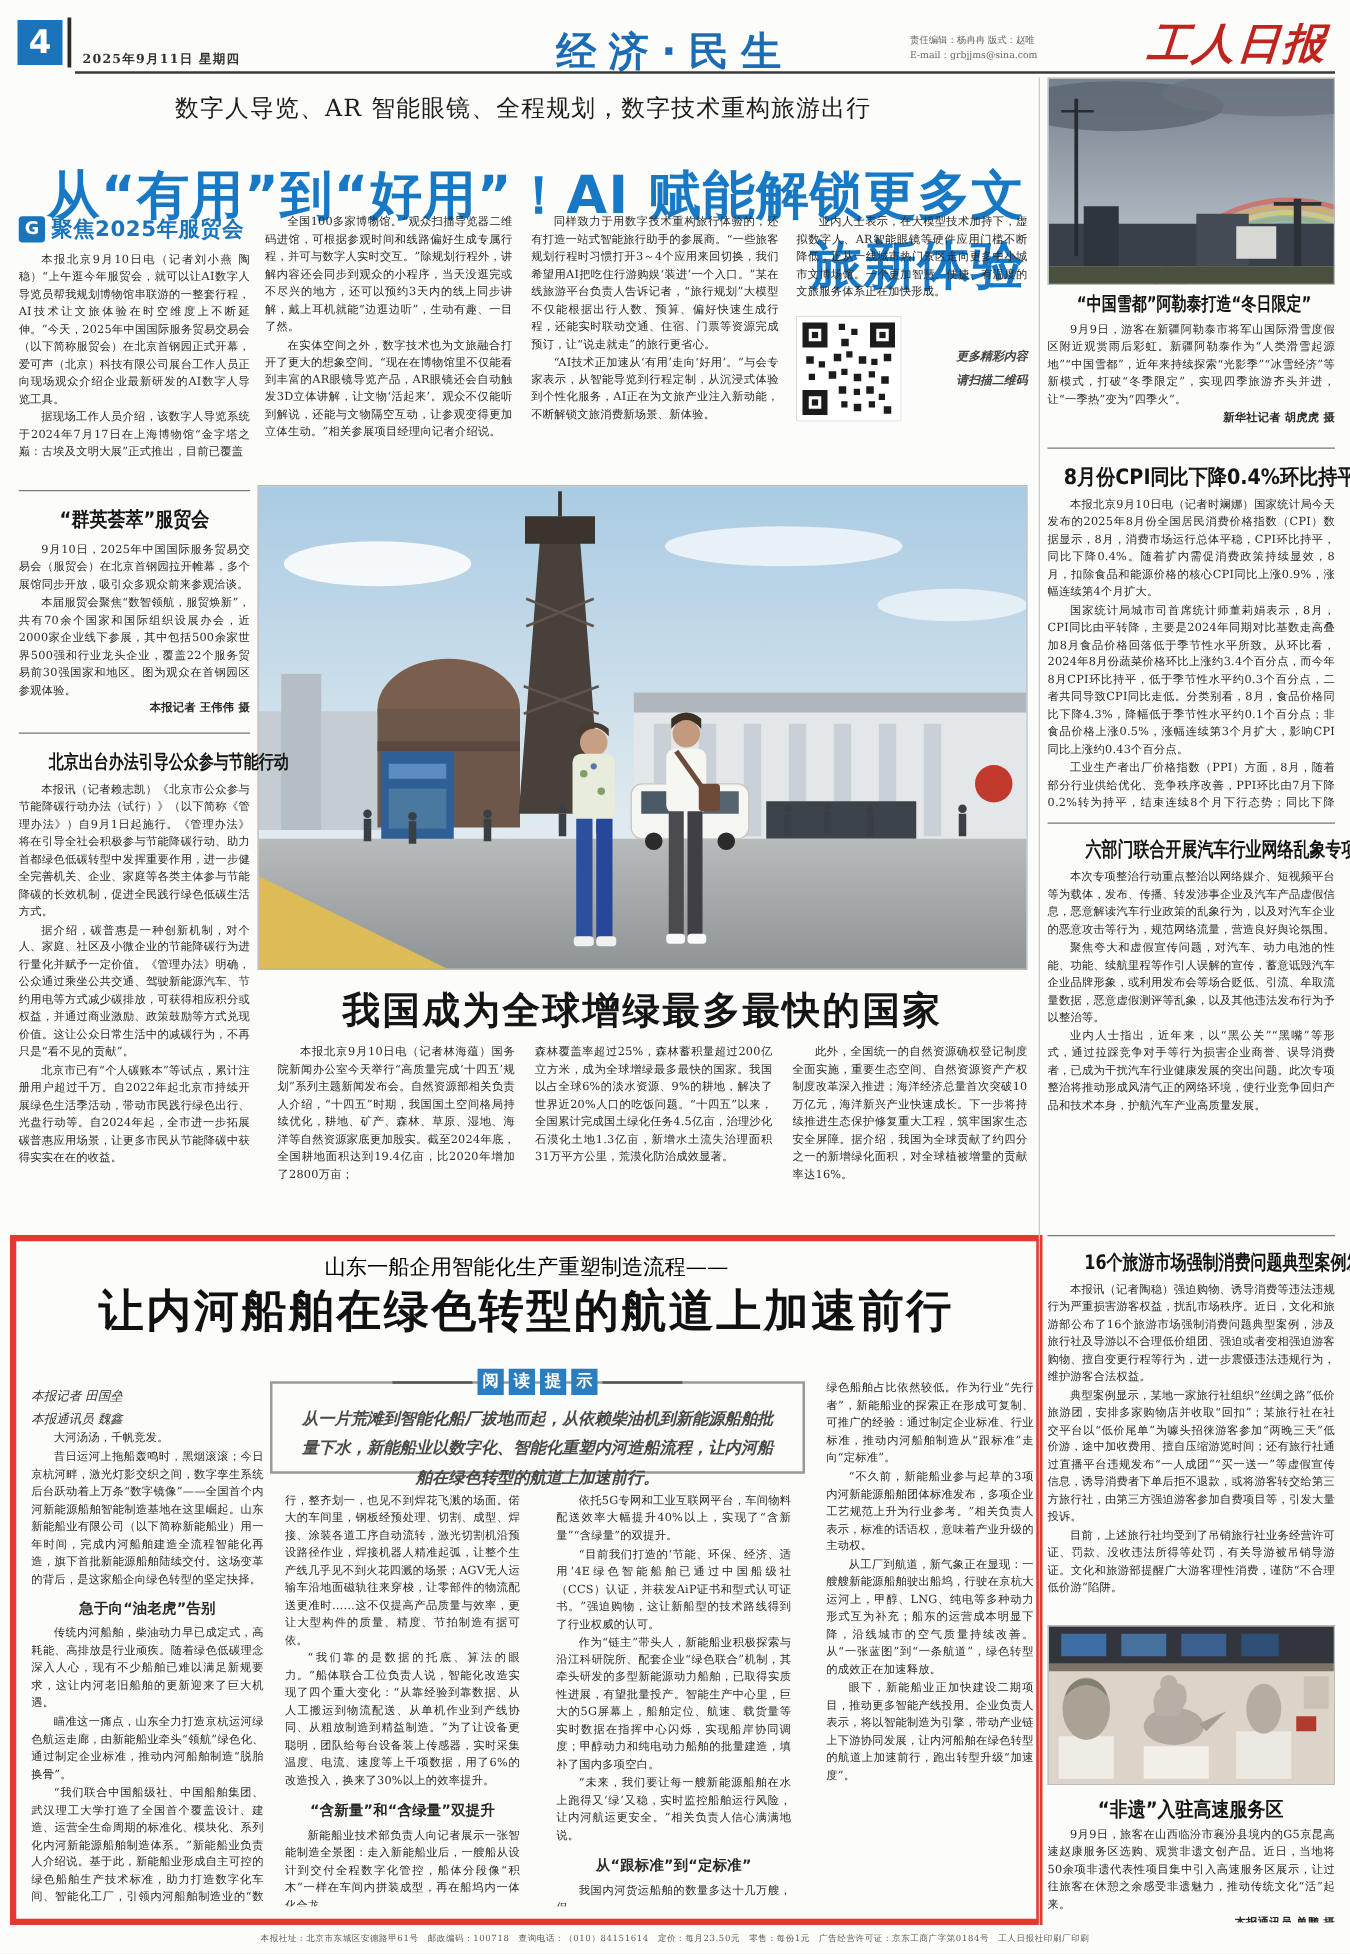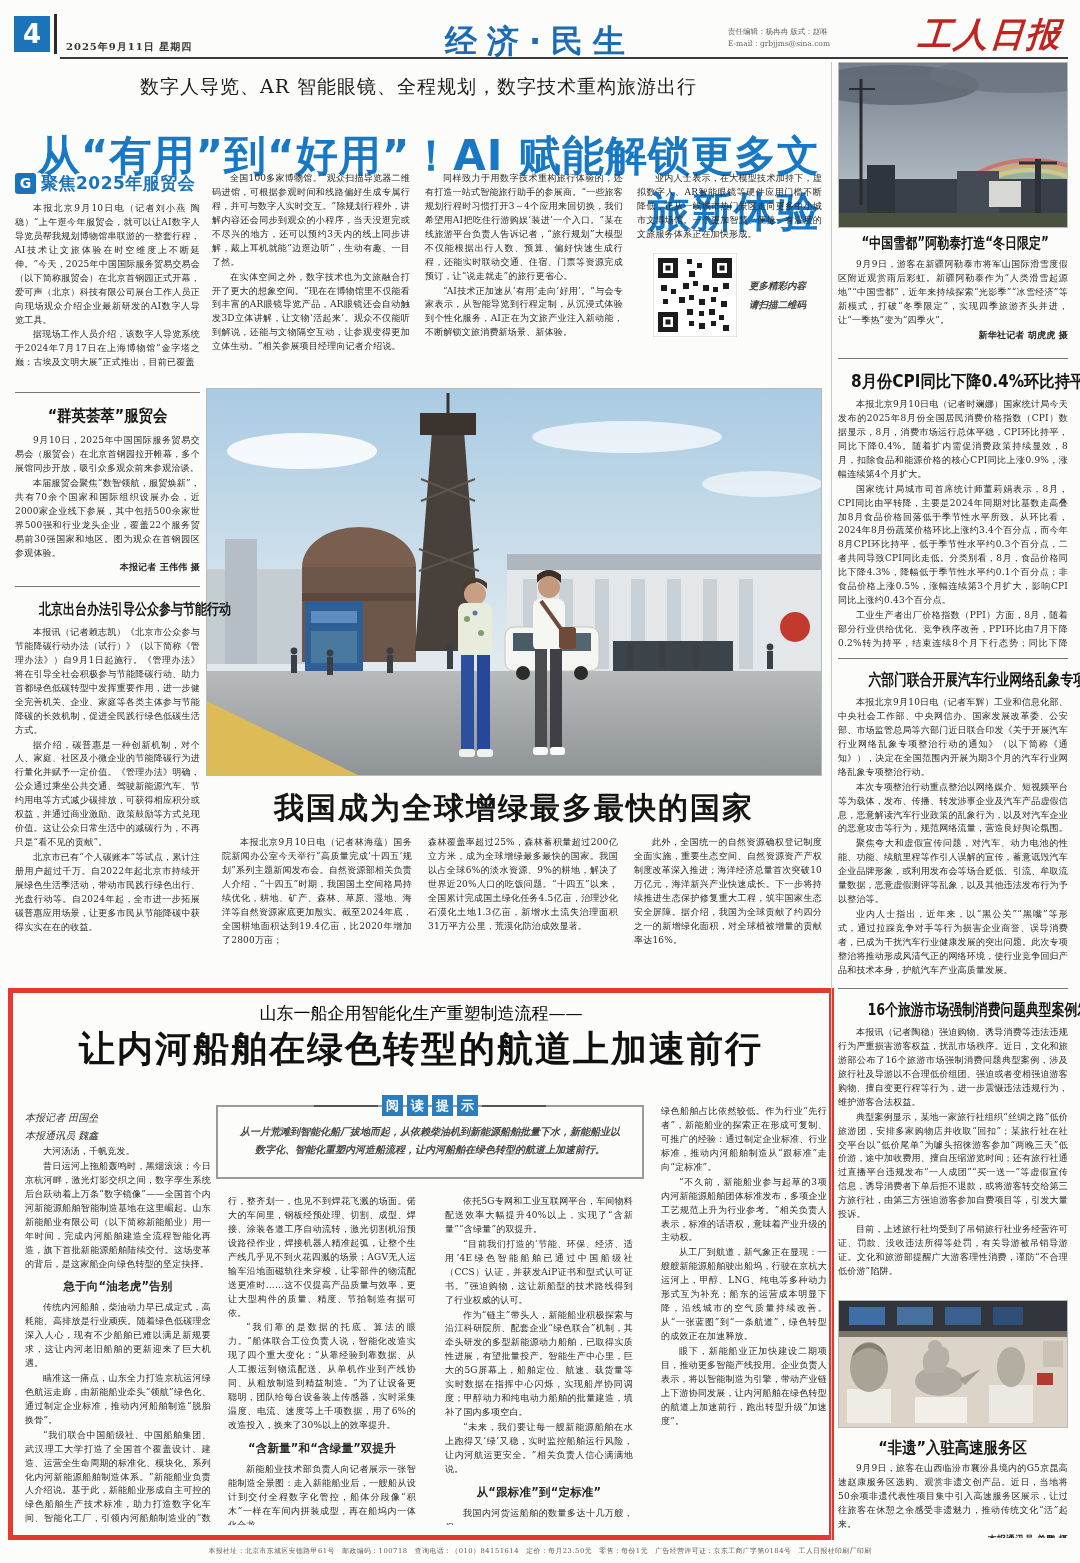--- a/index.html
+++ b/index.html
@@ -31,35 +31,35 @@
             font-style:italic;letter-spacing:2px;font-family:"DejaVu Serif",serif;transform:skewX(-4deg);}
   .hdr-line{position:absolute;left:60px;right:12px;top:57px;border-top:2px solid #3a3a3a;}
   
   .lead-kicker{position:absolute;left:15px;top:74px;width:807px;text-align:center;font-size:19px;color:#1d1d1d;letter-spacing:1px;}
   .lead-headline{position:absolute;left:13px;top:98px;width:807px;text-align:right;font-size:42px;font-weight:bold;
                  color:#1779c6;font-family:"DejaVu Sans",sans-serif;letter-spacing:1px;margin-top:30px;}
   .focus-head{display:flex;align-items:center;gap:5px;margin-bottom:7px;}
   .focus-g{width:21px;height:21px;background:#1b74b9;color:#fff;font-weight:bold;font-size:14px;text-align:center;
            line-height:21px;font-family:"DejaVu Sans",sans-serif;border-radius:3px;}
   .focus-label{font-size:17px;font-weight:bold;color:#1b74b9;font-family:"DejaVu Sans",sans-serif;letter-spacing:.5px;}
-  .qr-row{display:flex;align-items:center;gap:12px;margin-top:10px;justify-content:center;}
+  .qr-row{display:flex;align-items:center;gap:12px;margin-top:10px;justify-content:space-between;}
   .qr-cap{font-size:9.5px;font-style:italic;font-weight:bold;color:#444;line-height:2;}
   
   .redbox{position:absolute;left:8px;top:988px;width:826px;height:552px;border:5px solid #e6392e;background:#fcfcfa;}
   .ship-kicker{position:absolute;left:0;top:9px;width:100%;text-align:center;font-size:17px;color:#000000;}
   .ship-headline{position:absolute;left:0;top:32px;width:100%;text-align:center;font-size:36px;font-weight:bold;
                  color:#111;font-family:"DejaVu Sans",sans-serif;letter-spacing:2px;}
   .ship-byline{position:absolute;left:12px;top:116px;width:150px;font-size:10px;font-weight:normal;font-style:italic;
                color:#333;line-height:1.8;}
   .tipbox{position:absolute;left:203px;top:112px;width:428px;height:74px;border:2px solid #9a9a96;}
   .tiphead{position:absolute;left:0;top:-12px;width:100%;display:flex;align-items:center;justify-content:center;gap:4px;}
   .tipline{width:64px;border-top:2px solid #555;}
   .tipchar{width:21px;height:21px;background:#2a7ec0;color:#fff;font-size:13px;font-weight:bold;text-align:center;
            line-height:21px;font-family:"DejaVu Sans",sans-serif;}
-  .tiptext{padding:16px 22px 6px;font-size:10px;font-style:italic;font-weight:bold;color:#4a4a4a;
+  .tiptext{padding:16px 22px 6px;font-size:13px;font-style:italic;font-weight:bold;color:#4a4a4a;
            text-align:center;line-height:1.8;font-family:Liberation Serif, serif;}
   .footer{position:absolute;left:10px;top:1546px;width:1060px;font-size:6.8px;color:#5a5a5a;text-align:center;letter-spacing:.5px;}
 </style>
 </head>
 <body>
 
 <div id="page">
 
   <div>
     <div class="pgnum">4</div>
@@ -377,21 +377,20 @@
     <p>本报北京9月10日电（记者时斓娜）国家统计局今天发布的2025年8月份全国居民消费价格指数（CPI）数据显示，8月，消费市场运行总体平稳，CPI环比持平，同比下降0.4%。随着扩内需促消费政策持续显效，8月，扣除食品和能源价格的核心CPI同比上涨0.9%，涨幅连续第4个月扩大。</p>
     <p>国家统计局城市司首席统计师董莉娟表示，8月，CPI同比由平转降，主要是2024年同期对比基数走高叠加8月食品价格回落低于季节性水平所致。从环比看，2024年8月份蔬菜价格环比上涨约3.4个百分点，而今年8月CPI环比持平，低于季节性水平约0.3个百分点，二者共同导致CPI同比走低。分类别看，8月，食品价格同比下降4.3%，降幅低于季节性水平约0.1个百分点；非食品价格上涨0.5%，涨幅连续第3个月扩大，影响CPI同比上涨约0.43个百分点。</p>
     <p>工业生产者出厂价格指数（PPI）方面，8月，随着部分行业供给优化、竞争秩序改善，PPI环比由7月下降0.2%转为持平，结束连续8个月下行态势；同比下降2.9%，降幅比7月收窄0.7个百分点，为今年3月以来首次收窄。</p>
   </div>
 
   <div class="rule" style="left:838px;top:658px;width:230px;"></div>
   <div class="abs art-title center" style="left:838px;top:670px;width:230px;font-size:16px;">
     <span class="cond">六部门联合开展汽车行业网络乱象专项整治</span>
   </div>
   <div class="abs body-text" style="left:838px;top:696px;width:230px;height:286px;">
-    <p>本报北京9月10日电（记者车辉）工业和信息化部、中央社会工作部、中央网信办、国家发展改革委、公安部、市场监管总局等六部门近日联合印发《关于开展汽车行业网络乱象专项整治行动的通知》（以下简称《通知》），决定在全国范围内开展为期3个月的汽车行业网络乱象专项整治行动。</p>
     <p>本次专项整治行动重点整治以网络媒介、短视频平台等为载体，发布、传播、转发涉事企业及汽车产品虚假信息，恶意解读汽车行业政策的乱象行为，以及对汽车企业的恶意攻击等行为，规范网络流量，营造良好舆论氛围。</p>
     <p>聚焦夸大和虚假宣传问题，对汽车、动力电池的性能、功能、续航里程等作引人误解的宣传，蓄意诋毁汽车企业品牌形象，或利用发布会等场合贬低、引流、牟取流量数据，恶意虚假测评等乱象，以及其他违法发布行为予以整治等。</p>
     <p>业内人士指出，近年来，以“黑公关”“黑嘴”等形式，通过拉踩竞争对手等行为损害企业商誉、误导消费者，已成为干扰汽车行业健康发展的突出问题。此次专项整治将推动形成风清气正的网络环境，使行业竞争回归产品和技术本身，护航汽车产业高质量发展。</p>
   </div>
 
   <div class="rule" style="left:838px;top:988px;width:230px;"></div>
   <div class="abs art-title center" style="left:838px;top:1000px;width:230px;font-size:16px;">
     <span class="cond">16个旅游市场强制消费问题典型案例发布</span>
   </div>
   <div class="abs body-text" style="left:838px;top:1026px;width:230px;height:266px;">

